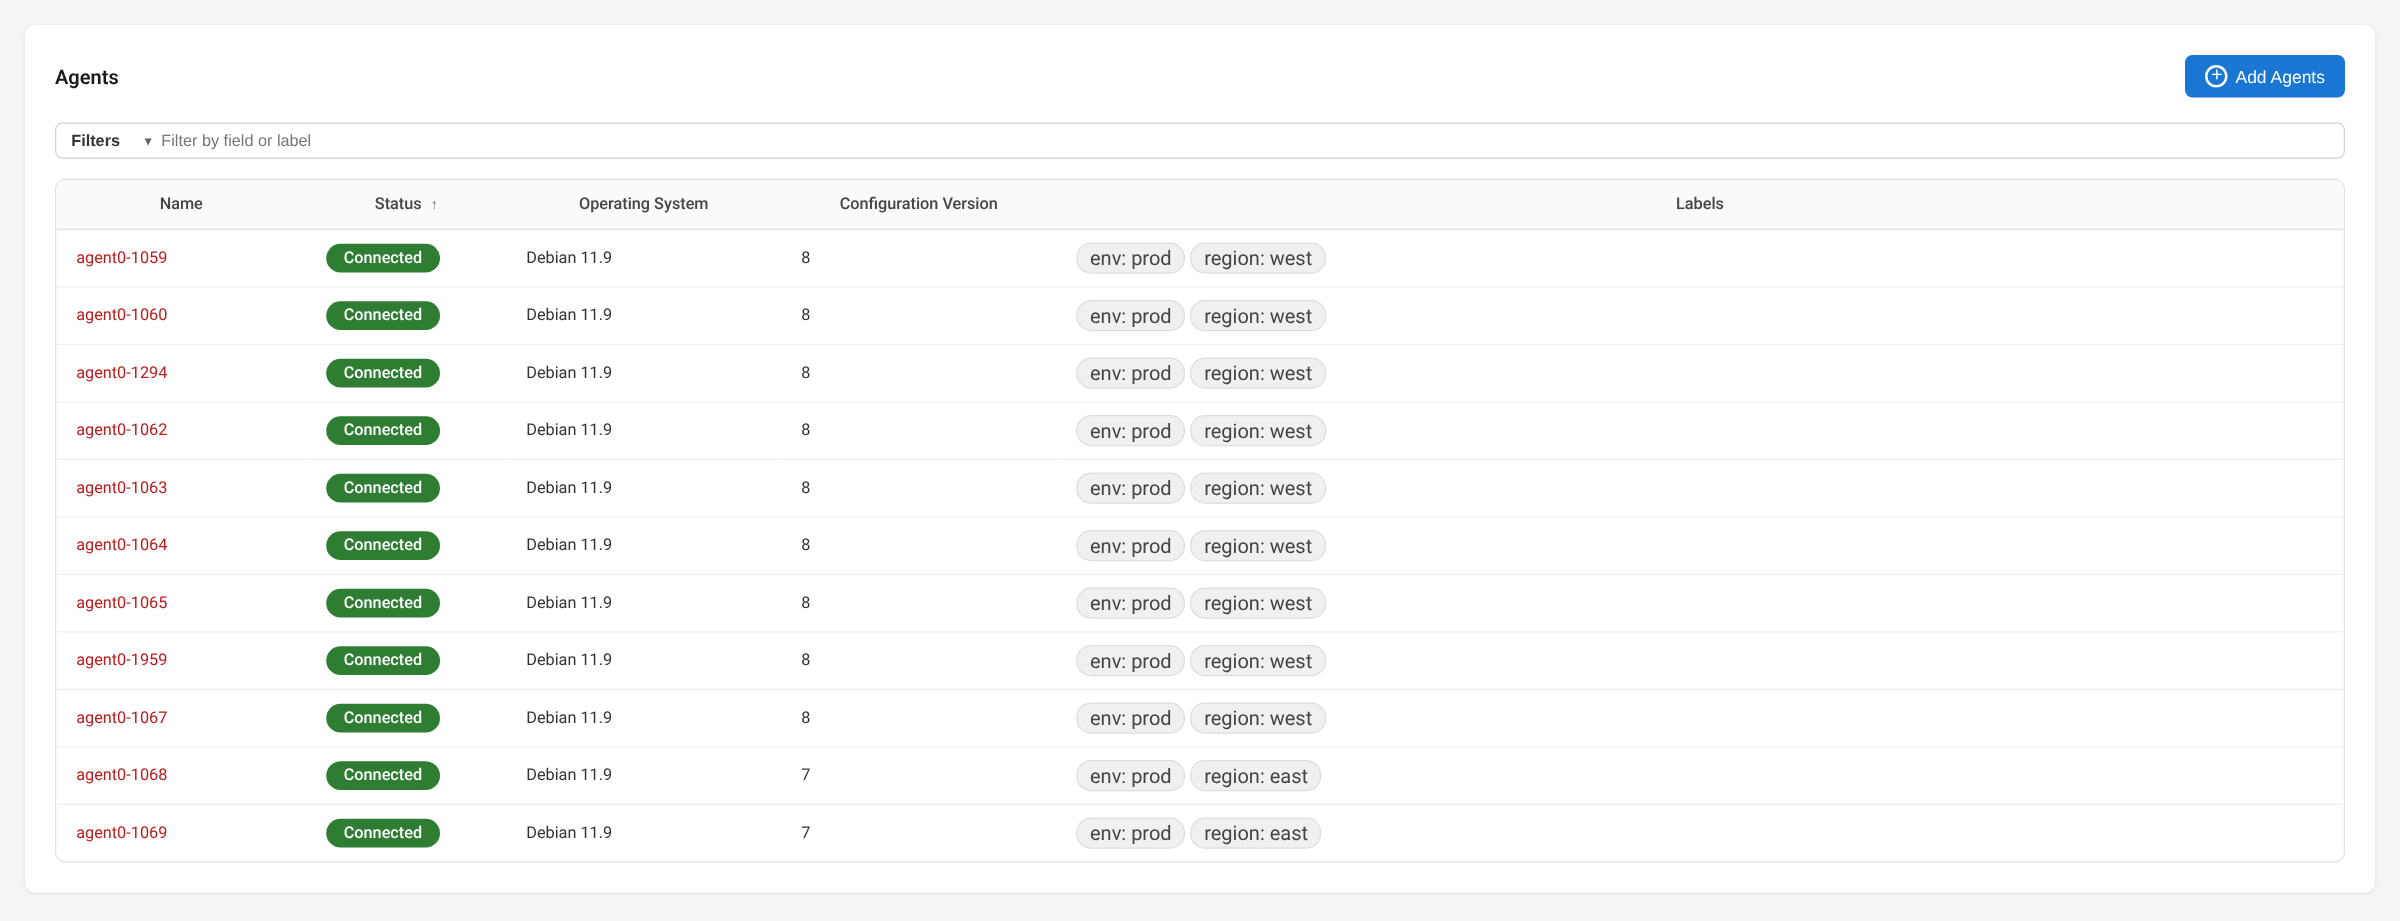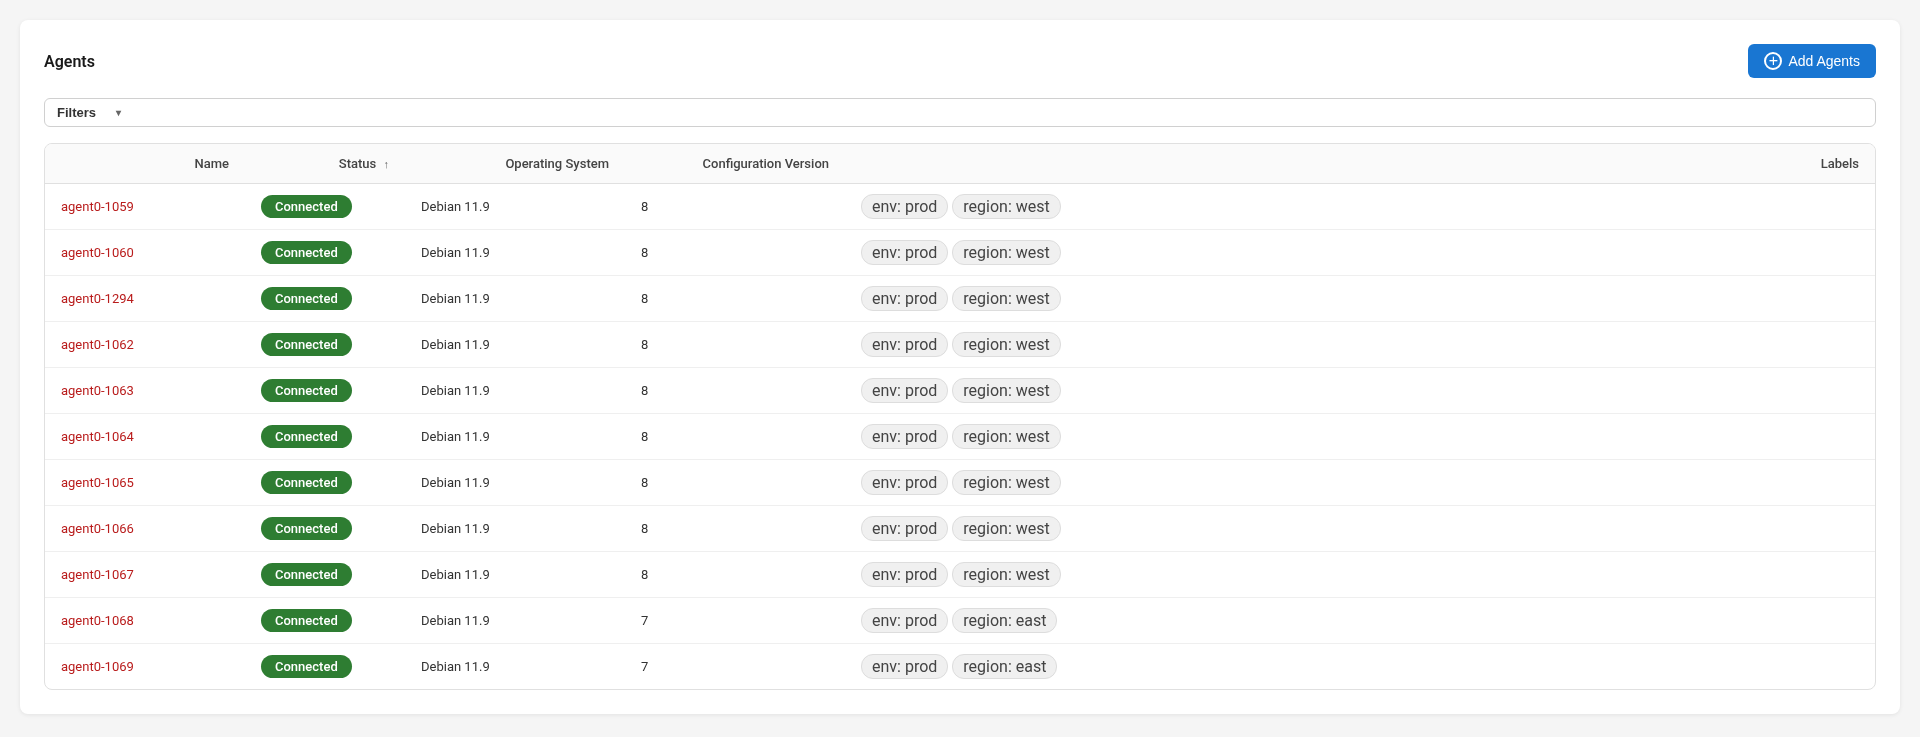--- a/index.html
+++ b/index.html
@@ -109,21 +109,21 @@
       border-radius: 8px;
       overflow: hidden;
     }
 
     table {
       width: 100%;
       border-collapse: collapse;
     }
 
     thead th {
-      text-align: right;
+      text-align: center;
       padding: 12px 16px;
       font-size: 13px;
       font-weight: 500;
       color: #444;
       background: #fafafa;
       border-bottom: 1px solid #e0e0e0;
     }
 
     thead th .sort-icon {
       margin-left: 4px;
@@ -189,20 +189,21 @@
       <span class="plus-icon">+</span>
       <span>Add Agents</span>
     </button>
   </div>
 
   <div class="filter-bar">
     <button class="filters-btn">
       <span>Filters</span>
       <span class="chevron">▾</span>
     </button>
+    <input class="filter-input" type="text" placeholder="Filter by field or label" style="">
   </div>
 
   <div class="table-container">
     <table>
       <thead>
         <tr>
           <th class="col-name">
             <span>Name</span>
           </th>
           <th class="col-status">
@@ -264,21 +265,21 @@
             <td class="col-labels"><span class="label-tag">env: prod</span><span class="label-tag">region: west</span></td>
           </tr>
           <tr>
             <td class="col-name"><a class="agent-link">agent0-1065</a></td>
             <td class="col-status"><span class="status-badge">Connected</span></td>
             <td class="col-os">Debian 11.9</td>
             <td class="col-version">8</td>
             <td class="col-labels"><span class="label-tag">env: prod</span><span class="label-tag">region: west</span></td>
           </tr>
           <tr>
-            <td class="col-name"><a class="agent-link">agent0-1066</a></td>
+            <td class="col-name"><a class="agent-link">agent0-1959</a></td>
             <td class="col-status"><span class="status-badge">Connected</span></td>
             <td class="col-os">Debian 11.9</td>
             <td class="col-version">8</td>
             <td class="col-labels"><span class="label-tag">env: prod</span><span class="label-tag">region: west</span></td>
           </tr>
           <tr>
             <td class="col-name"><a class="agent-link">agent0-1067</a></td>
             <td class="col-status"><span class="status-badge">Connected</span></td>
             <td class="col-os">Debian 11.9</td>
             <td class="col-version">8</td>

